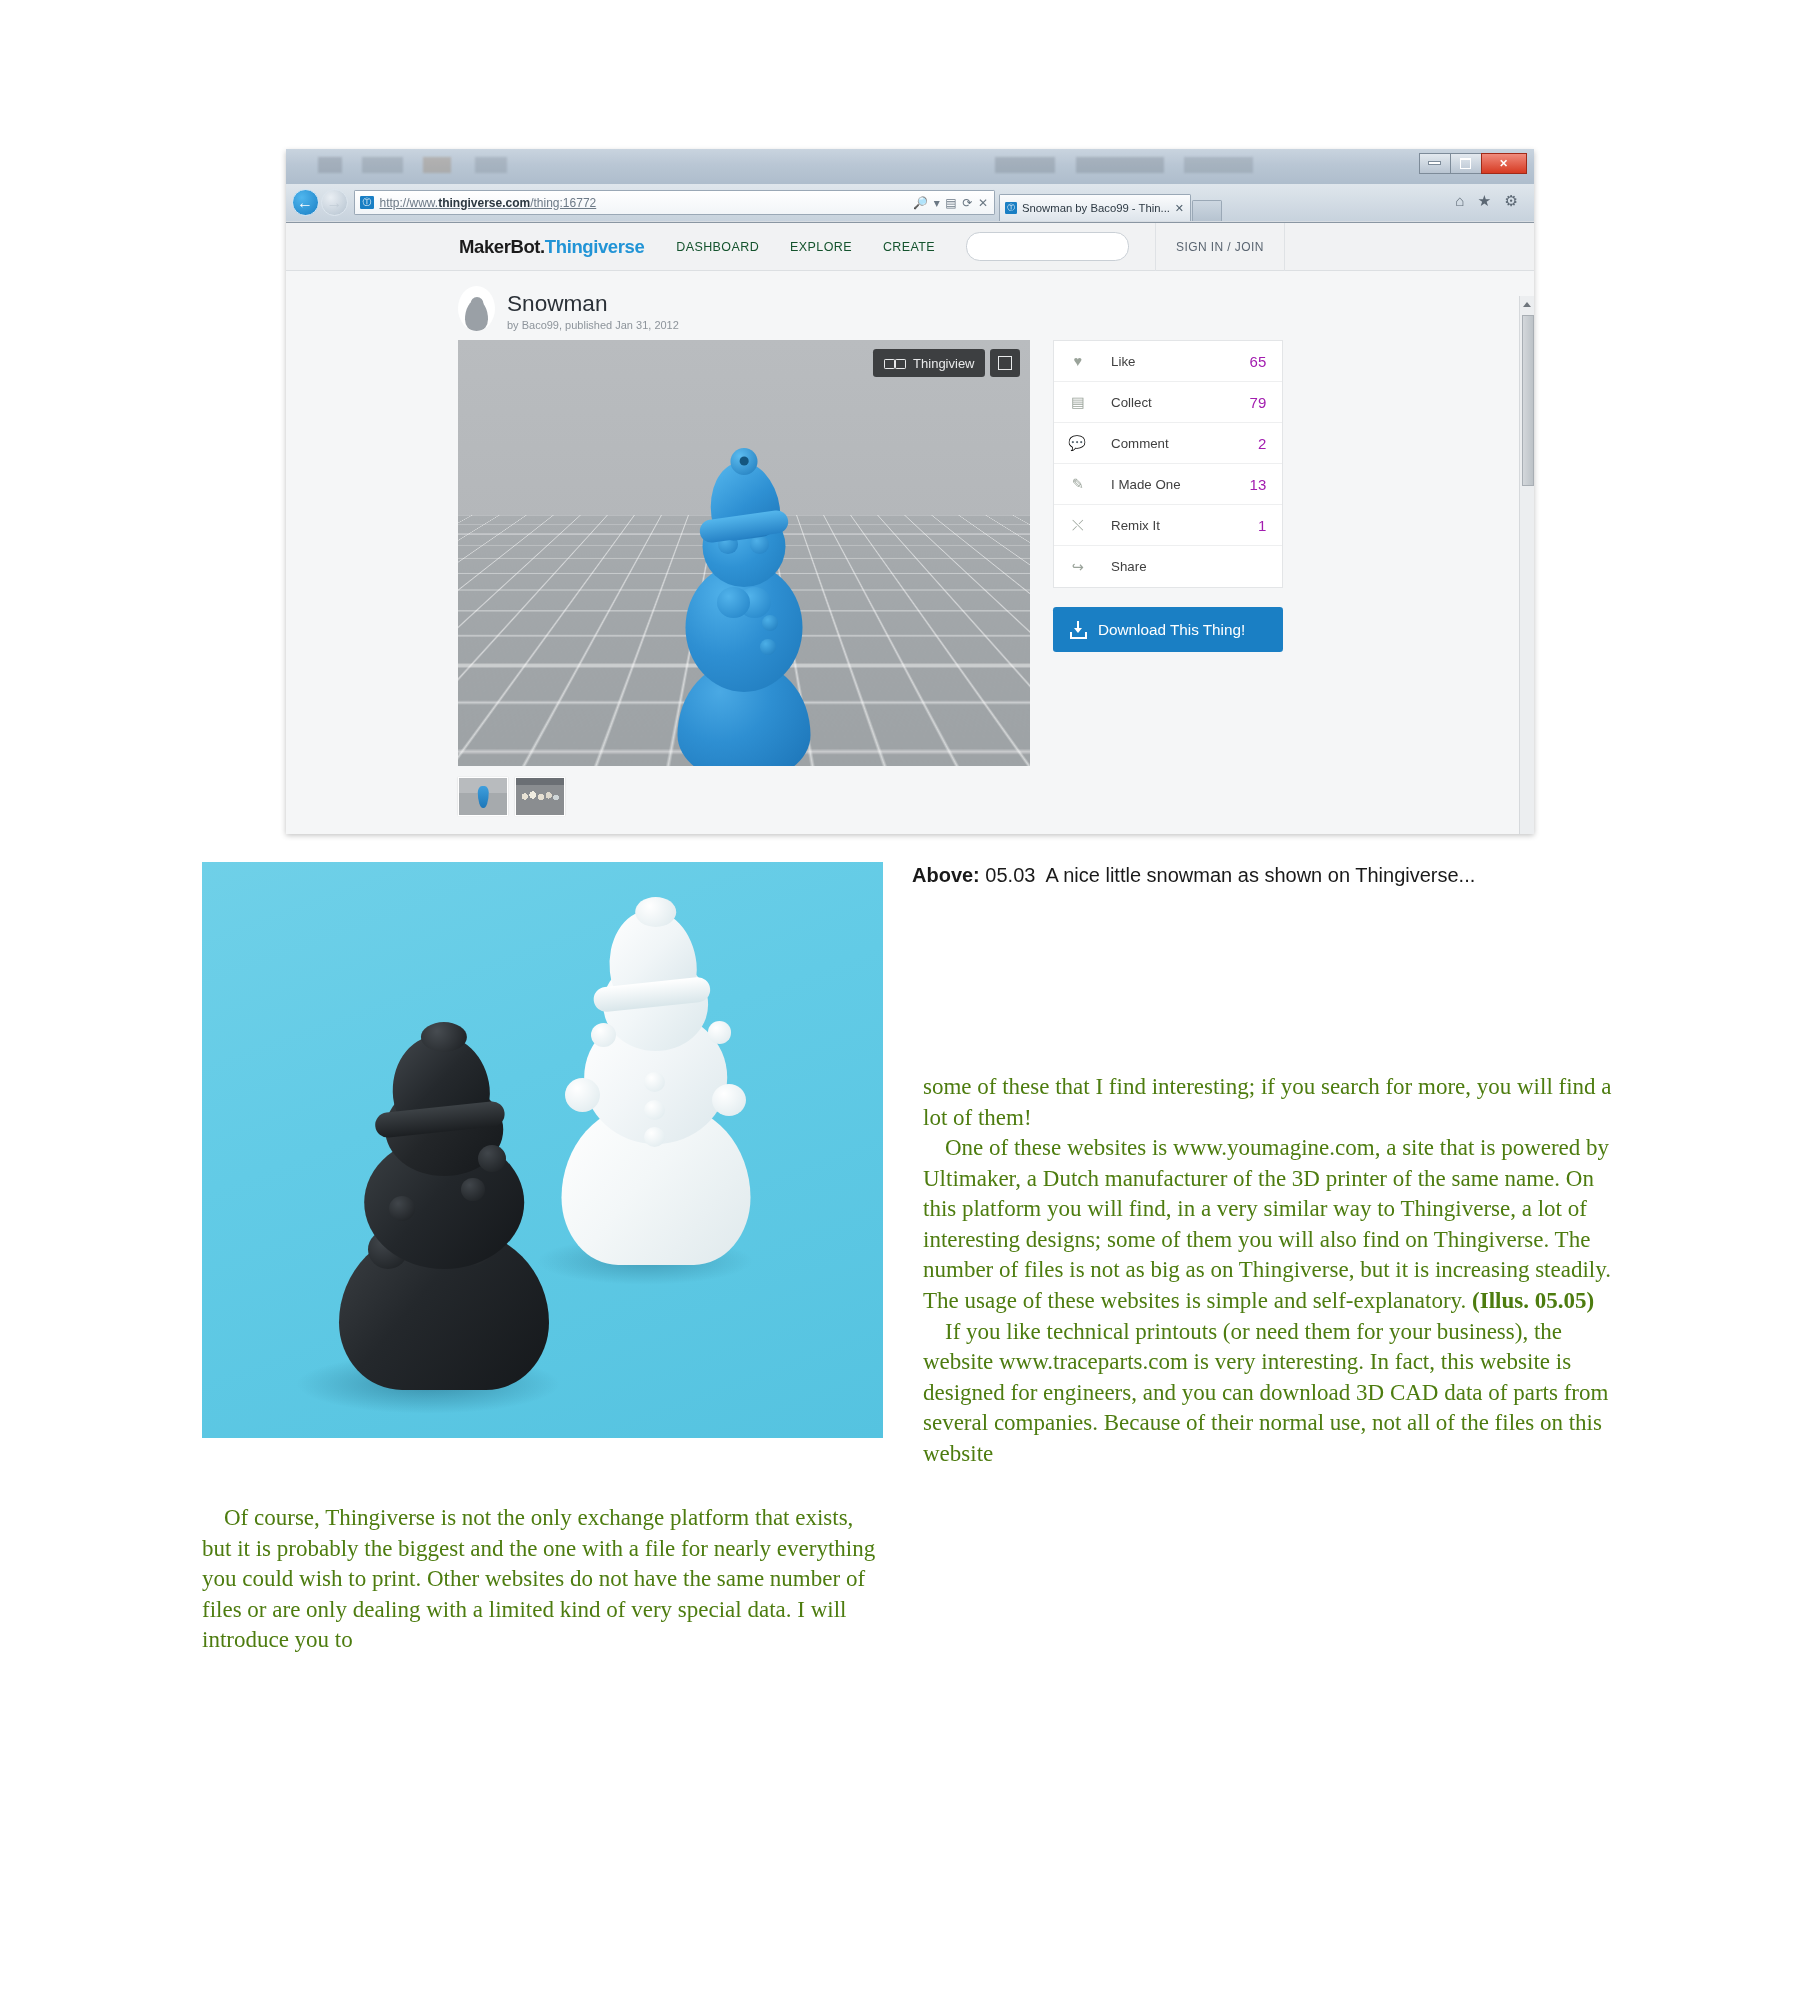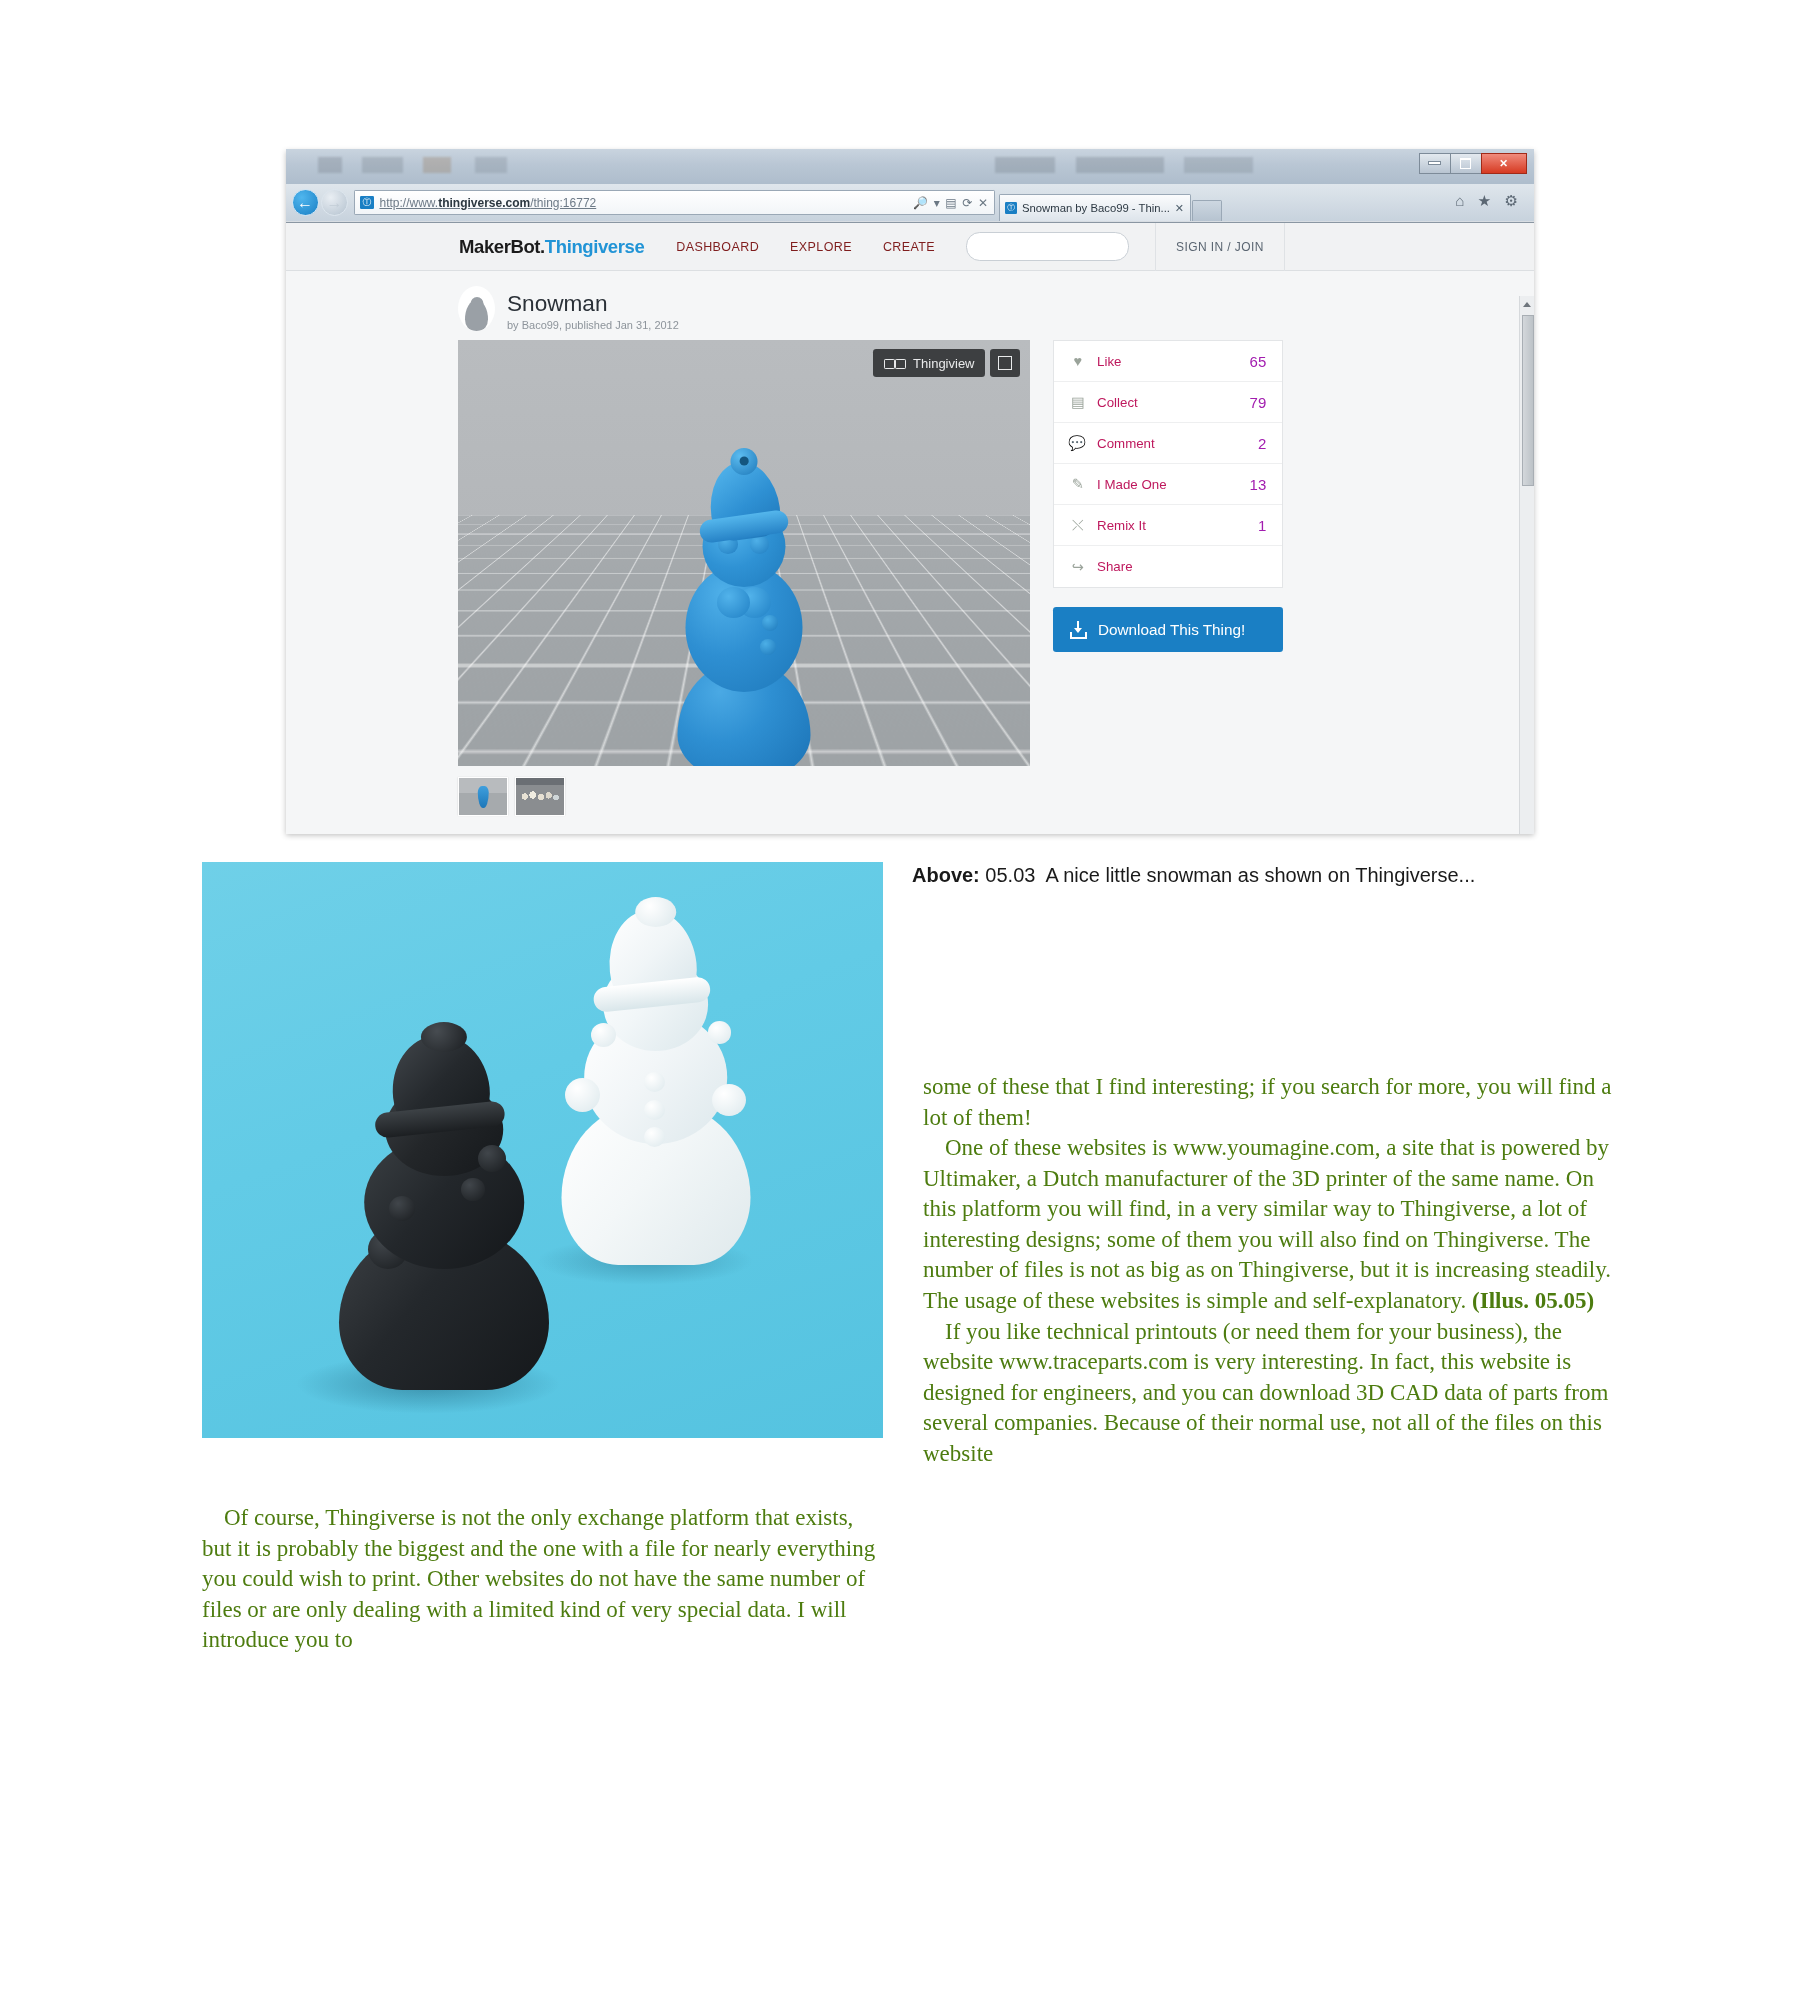--- a/index.html
+++ b/index.html
@@ -219,21 +219,21 @@
     font-size: 18.5px;
     font-weight: bold;
     letter-spacing: -0.4px;
     margin-right: 32px;
     white-space: nowrap;
   }
   .logo .mb { color: #1b1b1b; }
   .logo .tv { color: #2194d6; }
   .nav-link {
     font-size: 12.5px;
-    color: #7f1d1d;
+    color: #14532d;
     letter-spacing: 0.4px;
     margin-right: 31px;
     white-space: nowrap;
   }
   .search-pill {
     width: 161px; height: 26.6px;
     background: #fff;
     border: 0.8px solid #c9cfd5;
     border-radius: 13.7px;
     margin-right: 26px;
@@ -445,23 +445,24 @@
     width: 17.7px; height: 17.7px;
     margin-right: 10.5px;
     color: #9aa39a;
     display:flex; align-items:center; justify-content:center;
     font-size: 14.5px;
     flex: none;
   }
   .stat-label {
     flex: 1;
     font-size: 13.3px;
-    color: #be185d;
+    color: #404040;
     font-family: "Liberation Sans", sans-serif;
     white-space: nowrap;
+    margin-left: 14px;
   }
   .stat-count {
     font-size: 15px;
     color: #a21caf;
     font-family: "Liberation Sans", sans-serif;
   }
   .dl-btn {
     margin-top: 19.3px;
     height: 45px;
     background: #1a7fc4;

